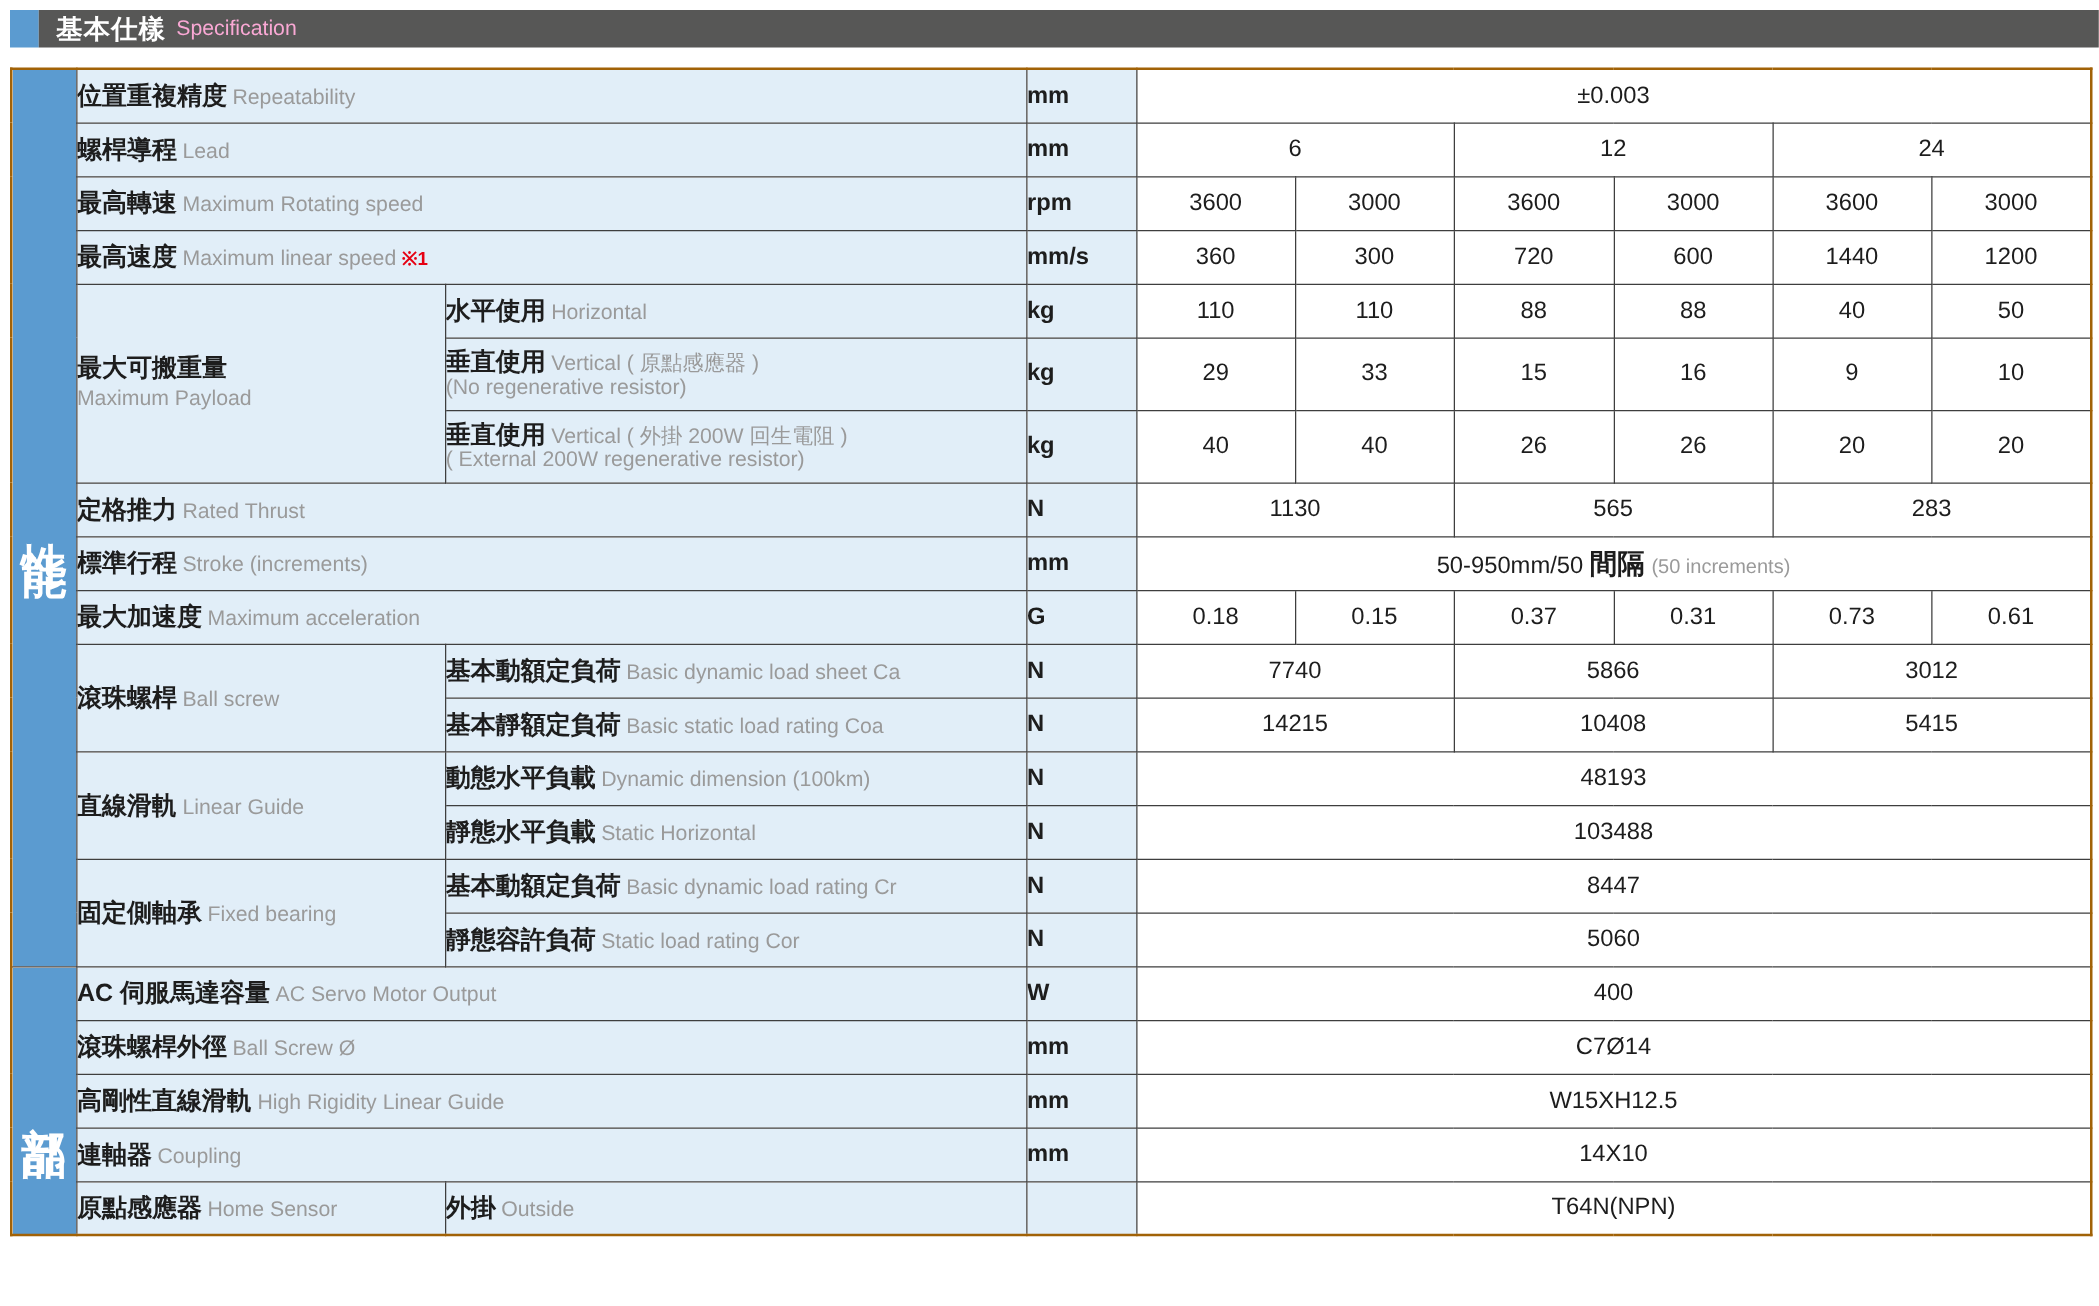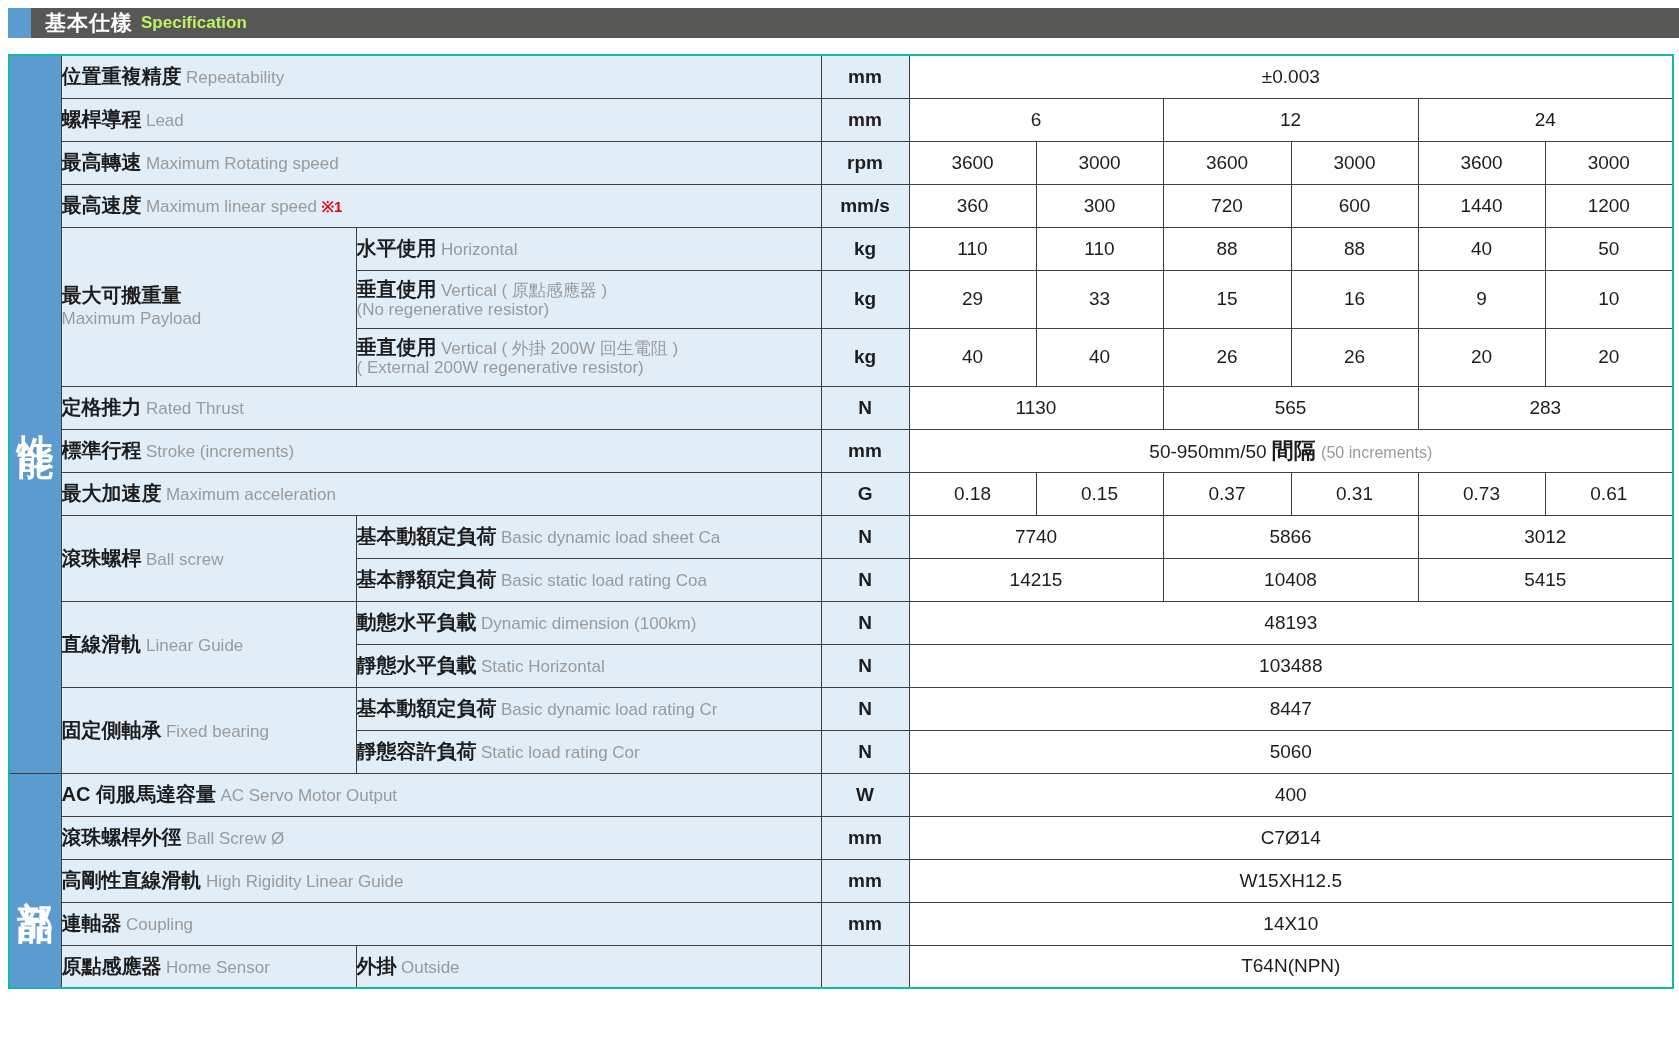--- a/index.html
+++ b/index.html
@@ -4,31 +4,31 @@
 <style>
   html,body{margin:0;padding:0;background:#fff;}
   body{width:1679px;height:1045px;overflow:hidden;font-family:"Liberation Sans",sans-serif;}
   .page{position:relative;width:1679px;height:1045px;background:#ffffff;}
 
   
   .topbar{position:absolute;top:8px;left:8px;right:0;height:30px;display:flex;}
   .accent-sq{width:23px;height:30px;background:#5B9BD0;}
   .bar{flex:1;background:#575756;display:flex;align-items:center;padding-left:14px;}
   .bar .t-zh{color:#fff;font-weight:bold;font-size:21px;letter-spacing:1px;}
-  .bar .t-en{color:#bef264;font-weight:bold;font-size:17px;margin-left:8px;}
+  .bar .t-en{color:#f9a8d4;font-weight:normal;font-size:17px;margin-left:8px;}
 
   
-  table.spec{position:absolute;top:54px;left:8px;border-collapse:collapse;table-layout:fixed;width:1664px;border:2px solid #14b8a6;}
+  table.spec{position:absolute;top:54px;left:8px;border-collapse:collapse;table-layout:fixed;width:1664px;border:2px solid #a16207;}
   table.spec td{border:1px solid #3e3e3e;vertical-align:middle;padding:0;overflow:hidden;}
   tr.r{height:43px;}
   tr.tall{height:58px;}
   td.side{background:#5B9BD0;text-align:center;}
   .vert{writing-mode:vertical-rl;text-orientation:upright;margin:0 auto;color:#fff;font-weight:bold;font-size:36px;line-height:1;letter-spacing:8px;}
   td.label{background:#E1EEF8;padding-left:16px;}
-  td.unit{background:#E1EEF8;text-align:center;}
+  td.unit{background:#E1EEF8;text-align:left;}
   td.unit span{font-weight:bold;color:#1d1d1d;font-size:19px;}
   td.val{background:#fff;text-align:center;color:#1d1d1d;font-size:19px;}
   .zh{font-weight:bold;color:#1d1d1d;font-size:20px;}
   .en{color:#9a9a9a;font-size:17px;}
   .line2{display:block;line-height:1.1;}
   .stack .zh,.stack .en{display:block;line-height:1.25;}
   .note{color:#E60012;font-weight:bold;font-size:15px;}
   .gray-sm{color:#9a9a9a;font-size:16px;}
 
   

